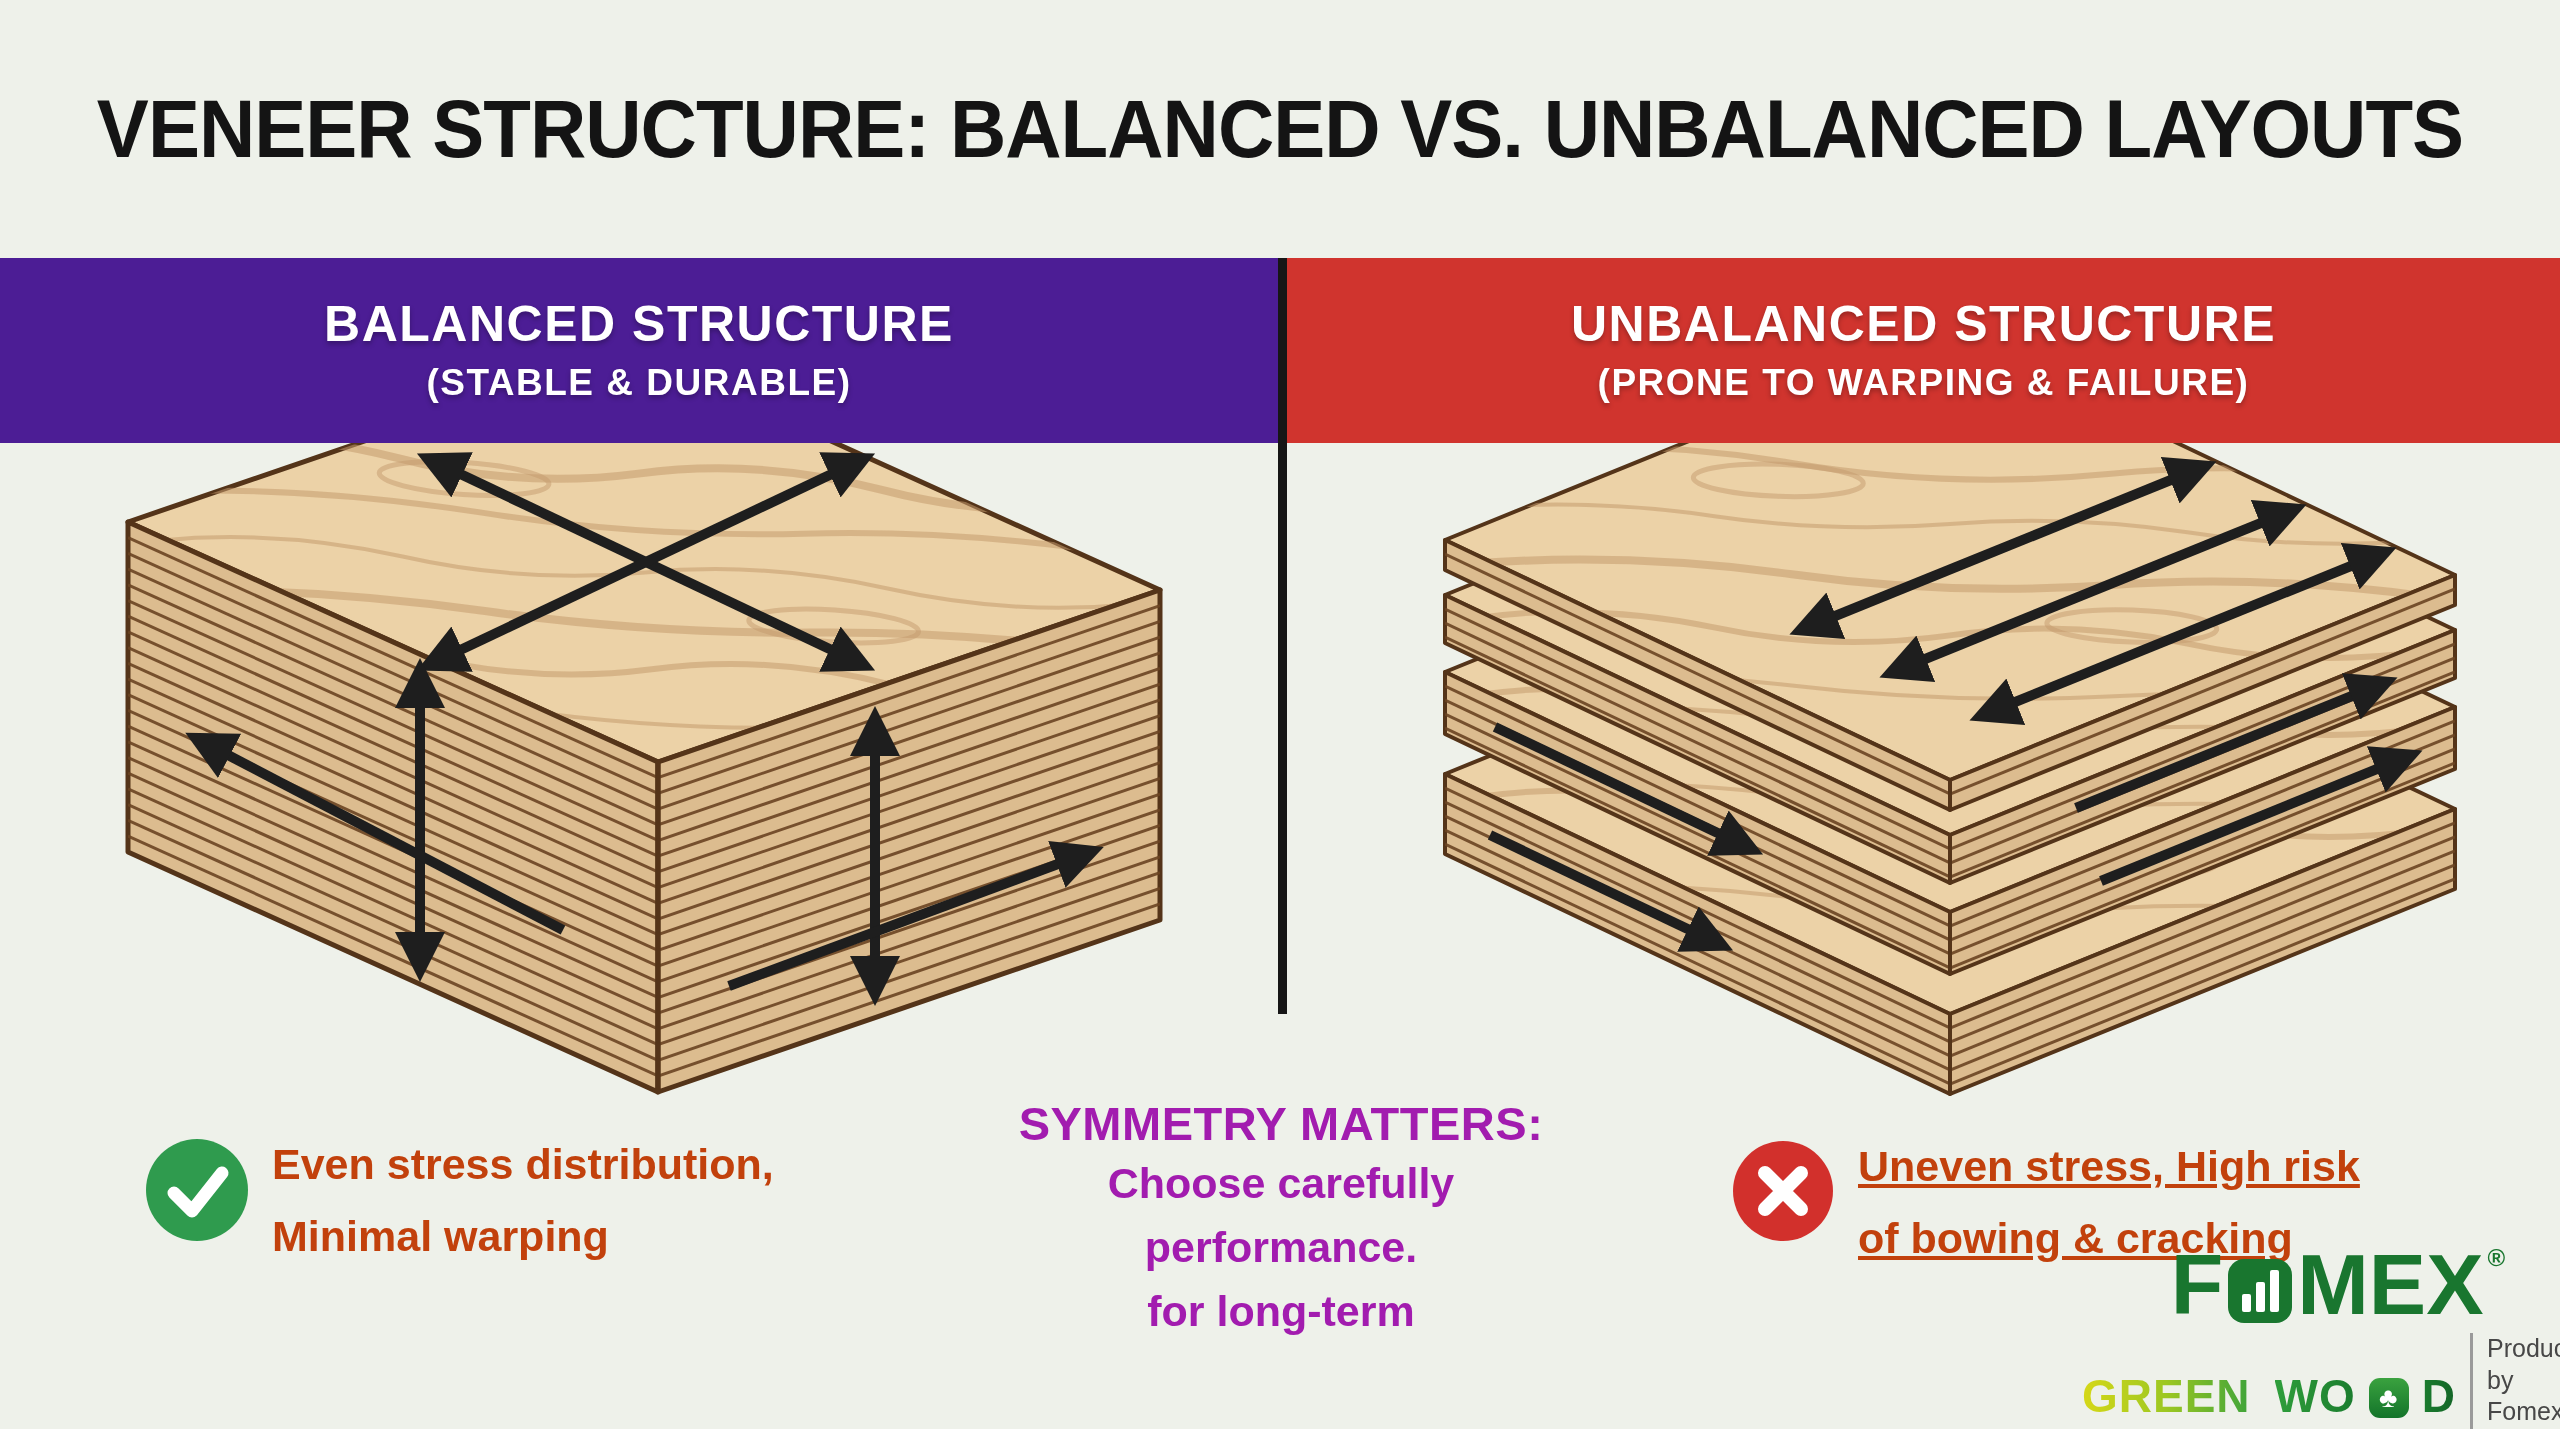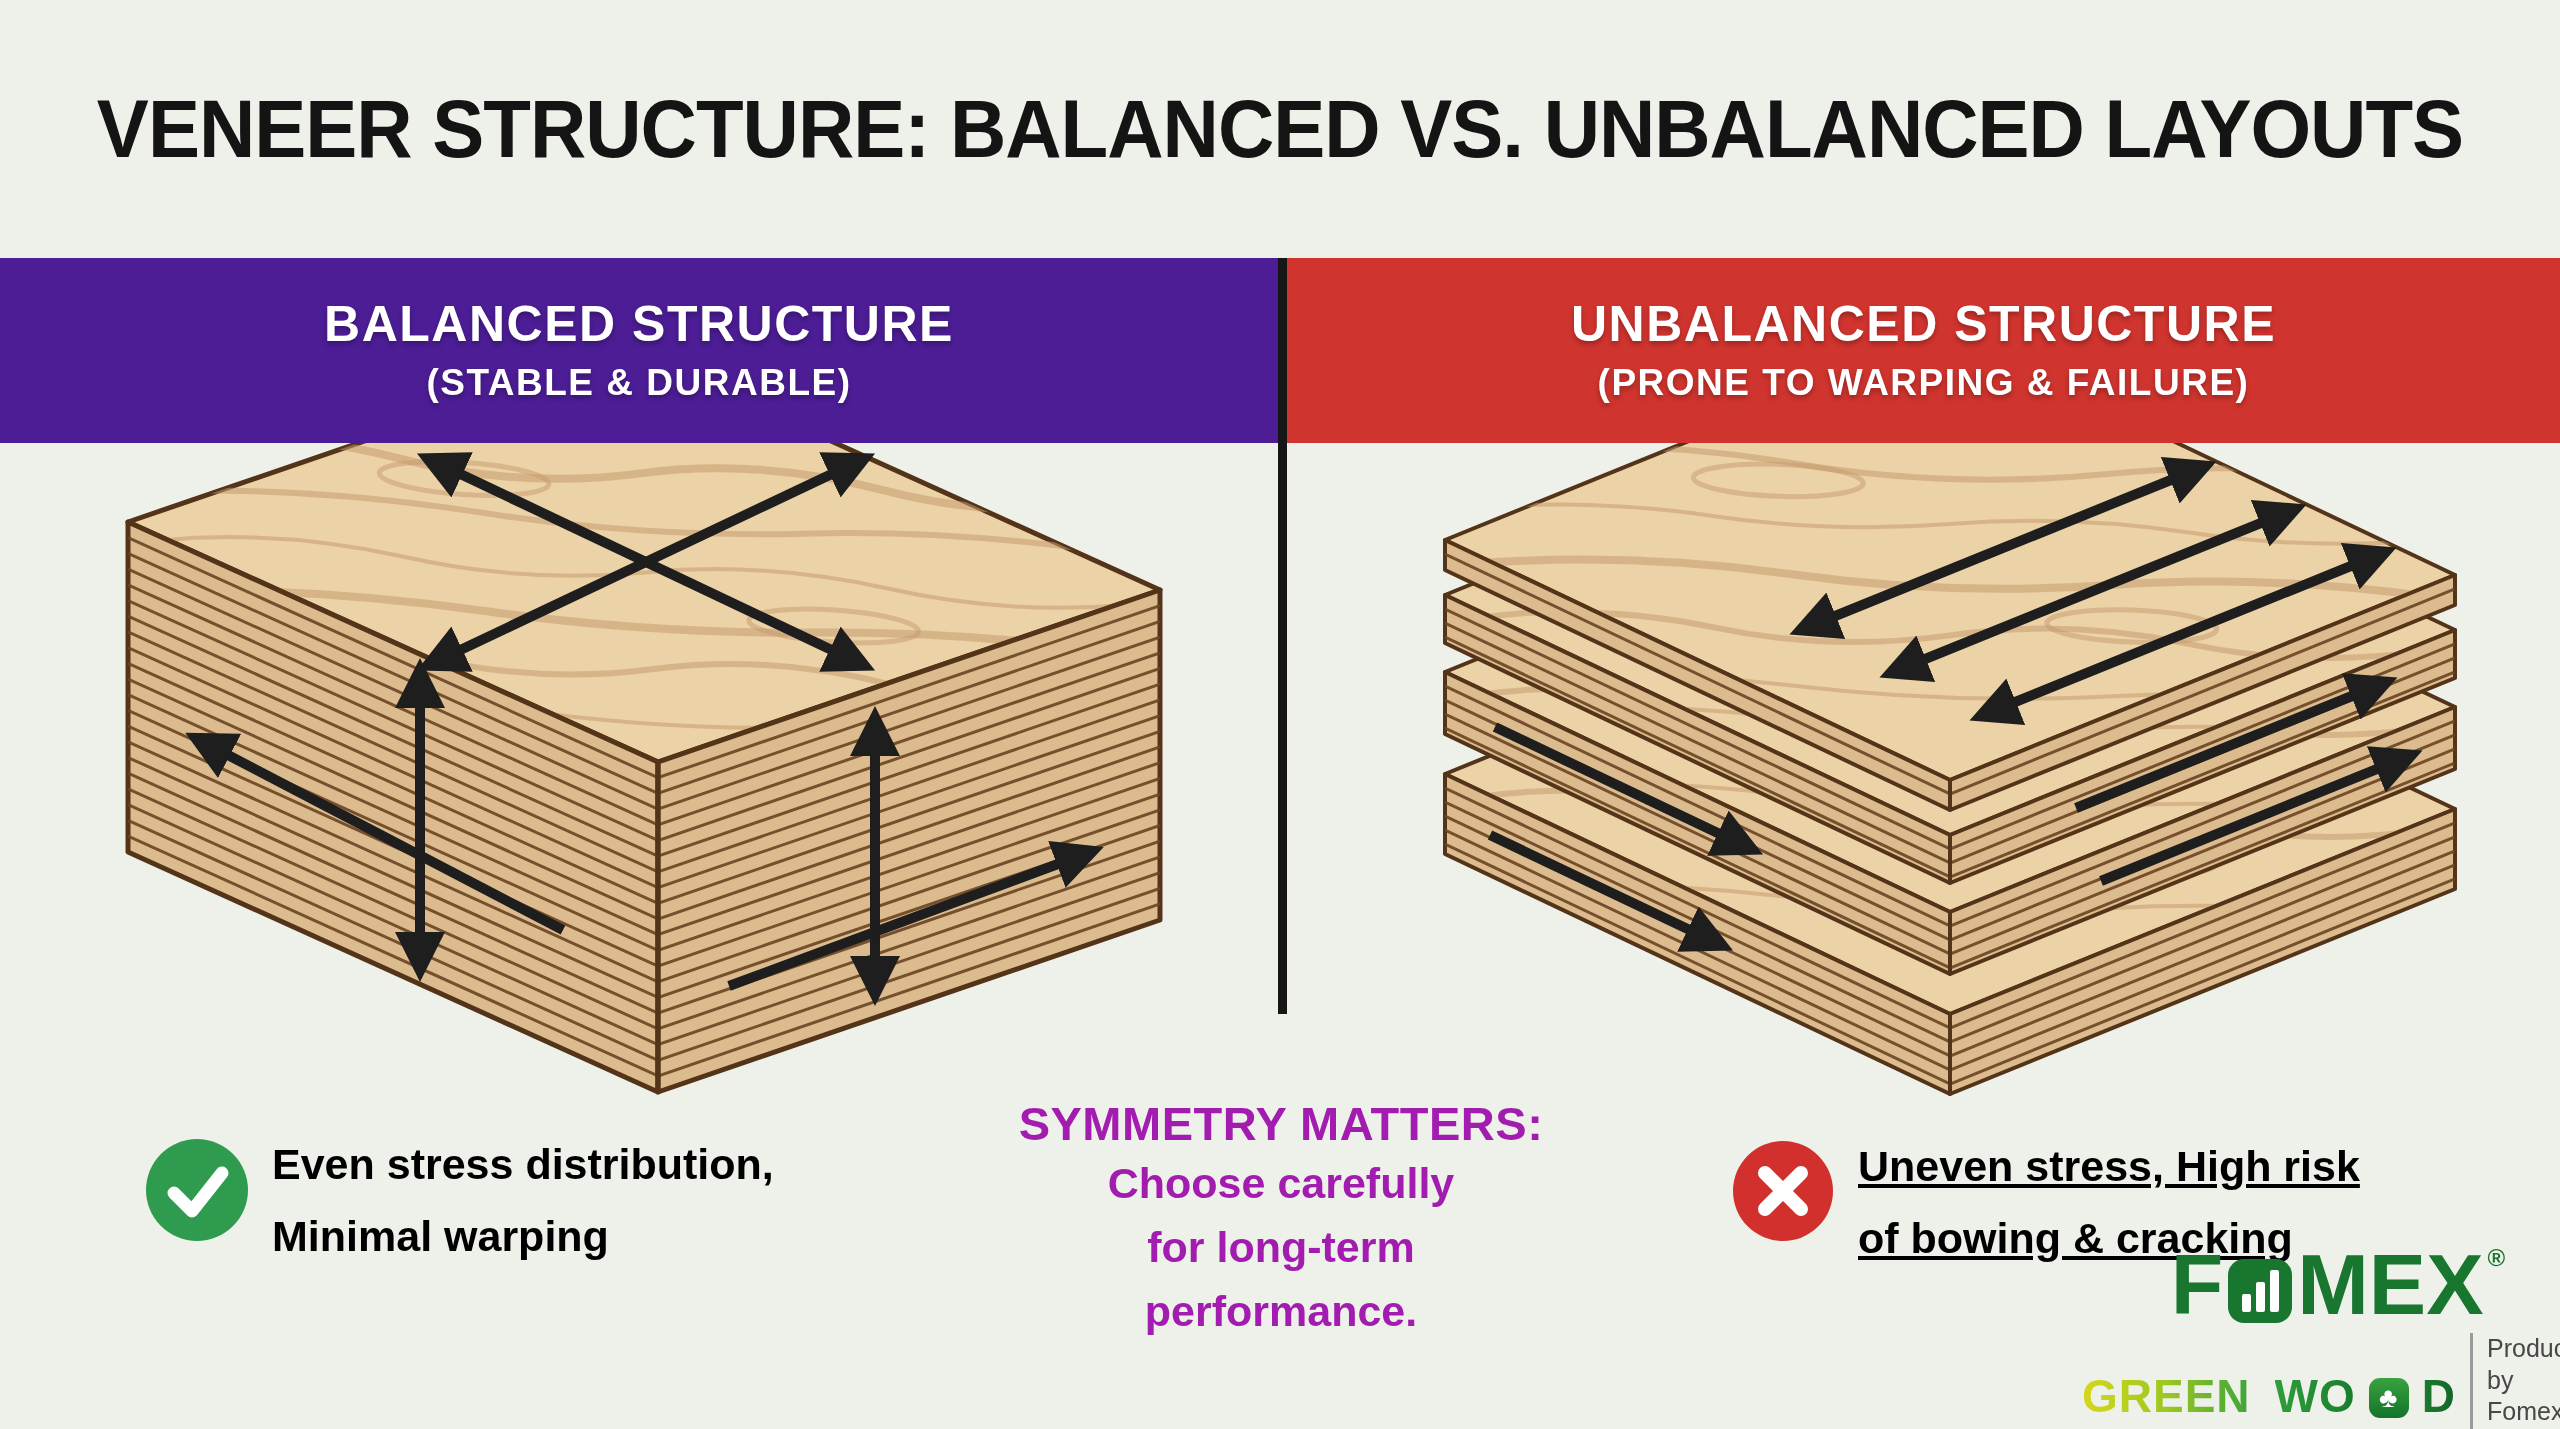--- a/index.html
+++ b/index.html
@@ -21,21 +21,21 @@
   .divider{position:absolute;left:1278px;top:258px;width:9px;height:756px;background:#161616;z-index:4;}
 
   .block-illustration{position:absolute;z-index:1;}
   #balanced-block{left:85px;top:290px;width:1100px;height:812px;}
   #unbalanced-block{left:1385px;top:290px;width:1130px;height:810px;}
 
   .status-row-icon{position:absolute;z-index:6;}
   #check-icon-wrap{left:145px;top:1138px;width:104px;height:104px;}
   #cross-icon-wrap{left:1732px;top:1140px;width:102px;height:102px;}
 
-  .note-text{position:absolute;z-index:6;font-size:43px;font-weight:600;color:#000000;line-height:72px;}
+  .note-text{position:absolute;z-index:6;font-size:43px;font-weight:600;color:#c2410c;line-height:72px;}
   #balanced-note{left:272px;top:1128px;}
   #unbalanced-note{left:1858px;top:1130px;text-decoration:underline;}
 
   .center-note{position:absolute;z-index:6;left:961px;top:1096px;width:640px;text-align:center;color:#a21caf;}
   .center-note .heading{font-size:47px;font-weight:800;letter-spacing:.5px;}
   .center-note .cline{font-size:43px;font-weight:600;line-height:64px;}
   .center-note .cline:first-of-type{margin-top:6px;}
 
   .logo-block{position:absolute;z-index:6;left:2128px;top:1246px;width:420px;display:flex;flex-direction:column;align-items:center;}
   .brand-row{display:flex;align-items:flex-end;color:#19762f;font-weight:900;font-size:86px;line-height:0.9;letter-spacing:0px;}
@@ -302,22 +302,22 @@
     </svg>
   </div>
   <div class="note-text" id="balanced-note">
     <div>Even stress distribution,</div>
     <div>Minimal warping</div>
   </div>
 
   <div class="center-note">
     <div class="heading">SYMMETRY MATTERS:</div>
     <div class="cline">Choose carefully</div>
+    <div class="cline">performance.</div>
     <div class="cline">for long-term</div>
-    <div class="cline">performance.</div>
   </div>
 
   <div class="status-row-icon" id="cross-icon-wrap">
     <svg width="102" height="102" viewBox="0 0 102 102">
       <circle cx="51" cy="51" r="50" fill="#d2302c"></circle>
       <path d="M33 33 L69 69 M69 33 L33 69" fill="none" stroke="#fff" stroke-width="14" stroke-linecap="round"></path>
     </svg>
   </div>
   <div class="note-text" id="unbalanced-note">
     <div>Uneven stress, High risk</div>

